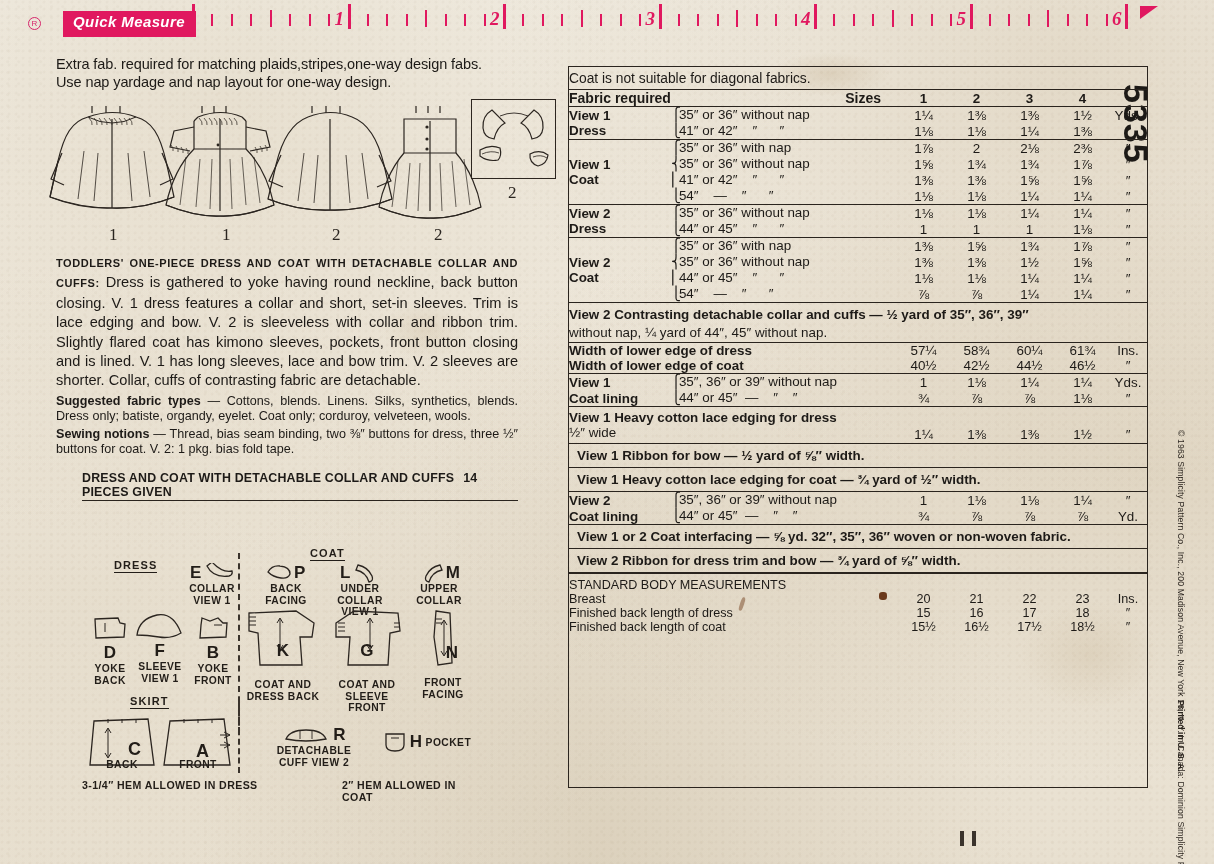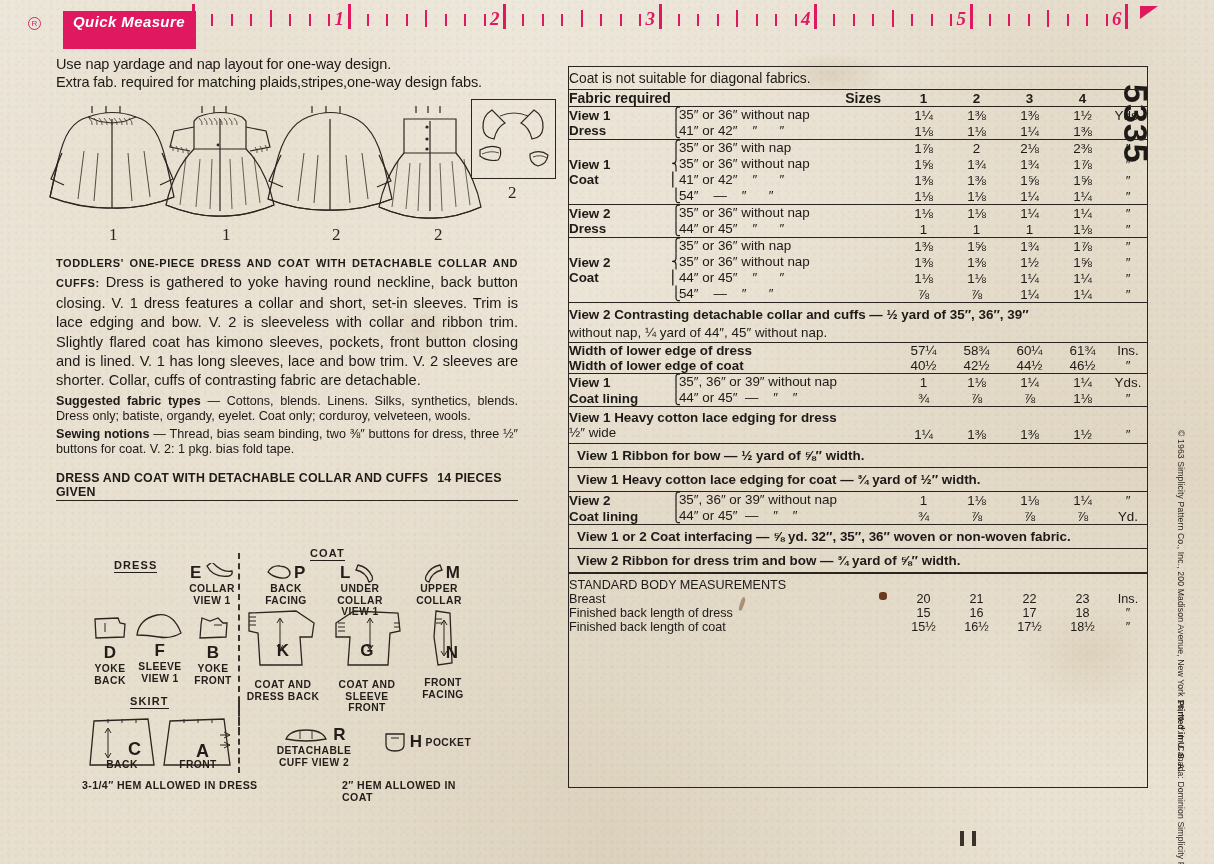--- a/index.html
+++ b/index.html
@@ -33,21 +33,21 @@
   }
 
   
   #ruler { position:absolute; left:0; top:0; width:1214px; height:38px; }
   .reg-mark{
     position:absolute; left:28px; top:17px; width:13px; height:13px;
     border:1.3px solid #d6256b; border-radius:50%;
     font-size:8px; line-height:11px; text-align:center; color:#d6256b;
   }
   .qm-badge{
-    position:absolute; left:63px; top:11px; height:38px;
+    position:absolute; left:63px; top:11px; height:26px;
     background:#e0185f; color:#fff;
     font-style:italic; font-weight:bold; font-size:15px;
     letter-spacing:.4px;
     padding:2px 11px 2px 10px;
     font-family:"Liberation Sans", sans-serif;
     text-align:right;
   }
   .tick{ position:absolute; background:#e0185f; width:2px; }
   .tick.t-min{ top:14px; height:12px; }
   .tick.t-half{ top:10px; height:17px; }
@@ -82,21 +82,21 @@
 
   
   #desc{ margin-top:4px; width:462px; }
   .desc-head{
     font-weight:bold; font-size:11px; letter-spacing:.55px;
   }
   .desc-body{ font-size:14.6px; line-height:19.4px; text-align:justify; }
   .sub-note{ font-size:12.6px; line-height:15.4px; text-align:justify; margin-top:2px;}
   .sub-note b{ font-weight:bold; }
   .pieces-line{
-    margin-top:6px; 
+    margin-top:6px; margin-left:26px;
     font-size:12.4px; font-weight:bold; letter-spacing:.2px;
     border-bottom:1.6px solid #2a241e; padding-bottom:1px;
     display:inline-block;
   }
   .pieces-line .cnt{ margin-left:9px; }
 
   
   #pieces{
     position:absolute; left:84px; top:549px; width:400px; height:252px;
     font-size:10.3px; font-weight:bold; letter-spacing:.45px; color:#221d18;
@@ -233,22 +233,22 @@
   </div>
 
 <div id="patnum">5335</div>
 
 <div id="copyright">© 1963 Simplicity Pattern Co., Inc., 200 Madison Avenue, New York 16, N. Y. In Canada: Dominion Simplicity Pattern Ltd., 120 Mack Ave., Scarborough, Ont.</div>
 <div id="printed">Printed in U. S. A.</div>
 
 <div id="left">
 
   <div class="nap-note">
+    <div>Extra fab. required for matching plaids,stripes,one-way design fabs.</div>
     <div>Use nap yardage and nap layout for one-way design.</div>
-    <div>Extra fab. required for matching plaids,stripes,one-way design fabs.</div>
   </div>
 
   <div id="illus">
     <svg class="fig" style="left:-8px;top:4px" width="130" height="118" viewBox="0 0 130 118">
       <g fill="none" stroke="#2b2520" stroke-width="1.2">
         <path d="M44 12 v-7 M58 12 v-7 M72 12 v-7"></path>
         <path d="M40 16 q25 -9 48 0"></path>
         <path d="M40 16 q24 12 48 0" stroke-width="1"></path>
         <path d="M40 16 C24 20 16 34 10 60 L2 96 q30 12 62 11"></path>
         <path d="M88 16 C104 20 112 34 118 60 L126 96 q-30 12 -62 11"></path>

